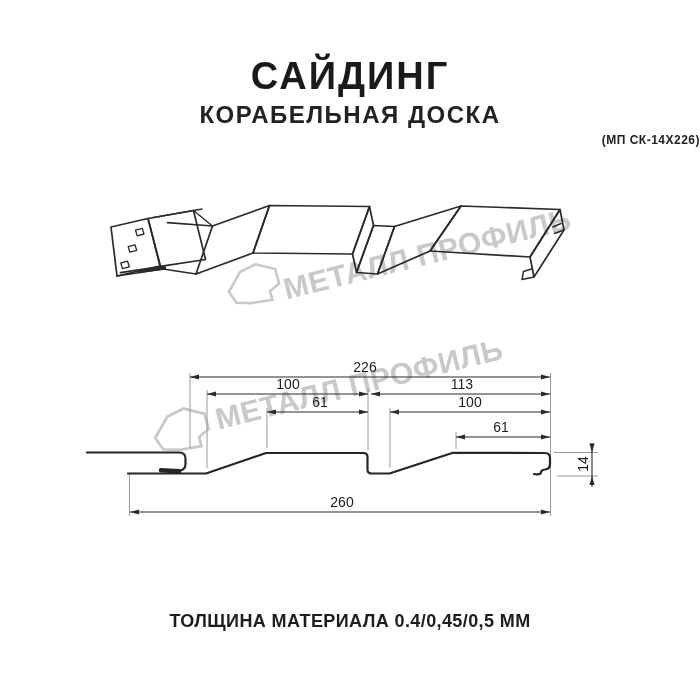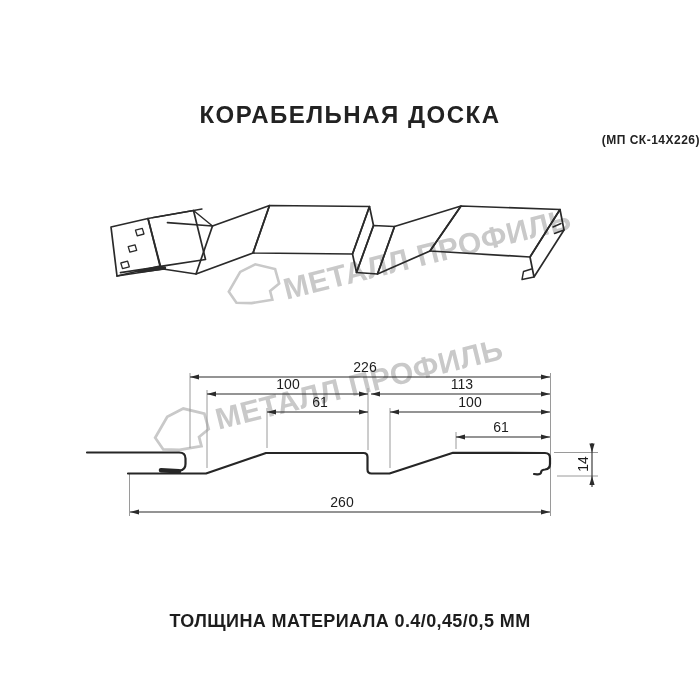--- a/index.html
+++ b/index.html
@@ -16,20 +16,21 @@
            letter-spacing:.5px;color:#c9c9c9;transform:rotate(-14deg);transform-origin:0 50%;}
   .wm-logo{position:absolute;}
   .draw{position:absolute;z-index:2;}
   svg text{font-family:"Liberation Sans",sans-serif;}
 </style>
 </head>
 <body>
 
 <div class="page">
 
+  <div class="hdr title">САЙДИНГ</div>
   <div class="hdr subtitle">КОРАБЕЛЬНАЯ ДОСКА</div>
   <div class="hdr model">(МП СК-14Х226)</div>
 
   <div class="wm-layer">
     <svg class="wm-logo" style="left:225px;top:260px;transform:rotate(-8deg);" width="60" height="48" viewBox="0 0 60 48">
       <polygon points="3,28 17,10 33,4.5 52,12 54,27 44,33 45,42 24,42.5 9,40" fill="none" stroke="#c9c9c9" stroke-width="2.6"></polygon>
     </svg>
     <div class="wm-text" style="left:284px;top:273px;">МЕТАЛЛ ПРОФИЛЬ</div>
     <svg class="wm-logo" style="left:151px;top:404px;transform:rotate(-8deg);" width="64" height="51" viewBox="0 0 60 48">
       <polygon points="3,28 17,10 33,4.5 52,12 54,27 44,33 45,42 24,42.5 9,40" fill="none" stroke="#c9c9c9" stroke-width="2.6"></polygon>

